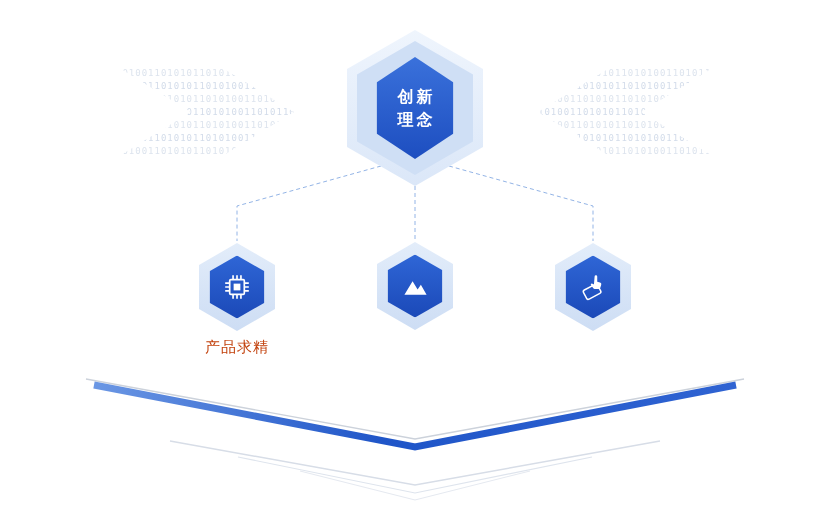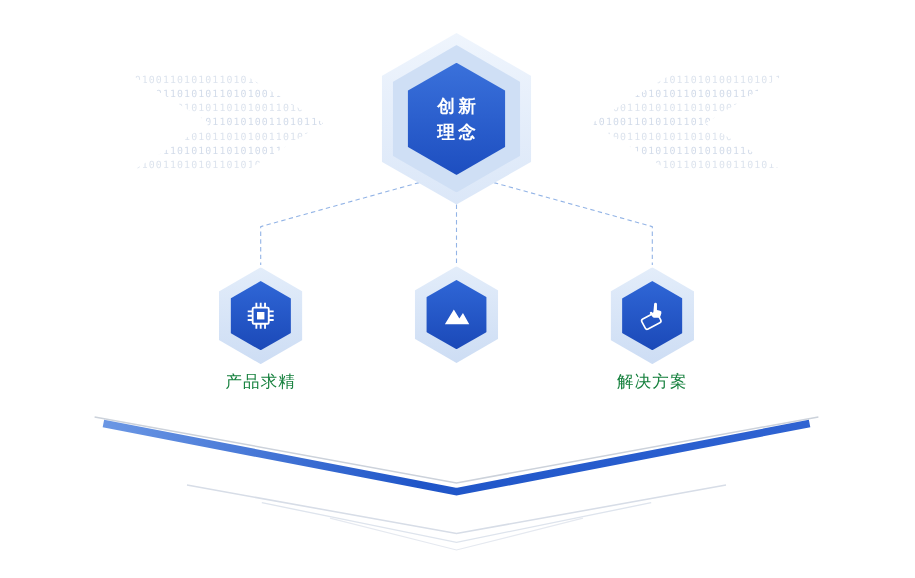--- a/index.html
+++ b/index.html
@@ -10,38 +10,38 @@
   
   .hex{
     position:absolute;left:0;top:0;transform:translate(-50%,-50%);
     clip-path:polygon(50% 0,100% 25%,100% 75%,50% 100%,0 75%,0 25%);
   }
   .hex-stack{position:absolute;width:0;height:0;}
   .center-stack{left:415px;top:108px;}
   .center-outer{width:136px;height:156px;background:linear-gradient(180deg,#eff5fd,#dbe7f8);}
   .center-mid{width:116px;height:134px;background:#cfdff5;}
   .center-inner{
-    width:89px;height:102px;background:linear-gradient(180deg,#3a71db,#1d4ec0);
+    width:77px;height:102px;background:linear-gradient(180deg,#3a71db,#1d4ec0);
     display:flex;align-items:center;justify-content:center;
   }
   .center-label{
     color:#ffffff;font-size:16px;font-weight:600;letter-spacing:3px;
     line-height:23px;text-align:center;padding-left:3px;
   }
   .node-left{left:237px;top:287px;}
   .node-mid{left:415px;top:286px;}
   .node-right{left:593px;top:287px;}
   .node-outer{width:76px;height:88px;background:linear-gradient(180deg,#e3edfa,#cdddf4);}
   .node-inner{
     width:55px;height:63px;background:linear-gradient(180deg,#2f66d6,#1b49b8);
     display:flex;align-items:center;justify-content:center;
   }
   .node-label{
     position:absolute;width:140px;text-align:center;top:338px;
-    font-size:15px;color:#15803d;letter-spacing:1px;
+    font-size:15px;color:#c2410c;letter-spacing:1px;
   }
   .label-left{left:167px;}
   .label-mid{left:345px;}
   .label-right{left:523px;}
   
   .binary{
     position:absolute;top:66px;width:178px;height:92px;overflow:hidden;
     display:flex;flex-direction:column;justify-content:center;
   }
   .binary-left{left:116px;clip-path:polygon(0 0,58% 0,100% 50%,58% 100%,0 100%,42% 50%);}
@@ -146,15 +146,14 @@
     <div class="hex node-outer"></div>
     <div class="hex node-inner">
       <svg width="28" height="28" viewBox="0 0 30 30">
         <rect x="5" y="14" width="17" height="11" rx="2" fill="none" stroke="#ffffff" stroke-width="1.6" transform="rotate(-28 13.5 19.5)"></rect>
         <path fill="#ffffff" d="M16.2 3.2a1.4 1.4 0 0 1 2.8 0v5.6l3 .9a1.9 1.9 0 0 1 1.3 2.3l-.9 3.1a1.9 1.9 0 0 1-1.8 1.4h-4.3a1.9 1.9 0 0 1-1.5-.7l-2.6-3.4a1.2 1.2 0 0 1 1.8-1.5l1.4 1.3z"></path>
       </svg>
     </div>
   </div>
 
   <div class="node-label label-left">产品求精</div>
-  <div class="node-label label-right">解决方案</div>
 
 </div>
 
 </body></html>

